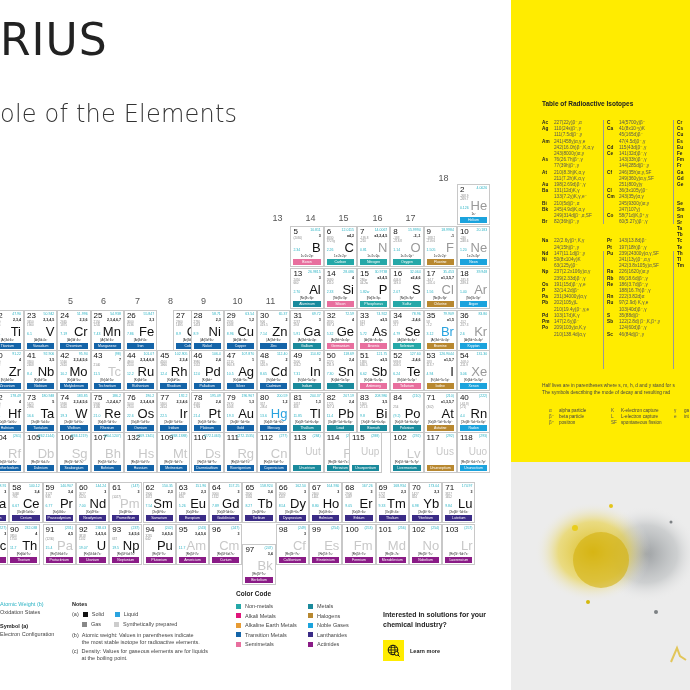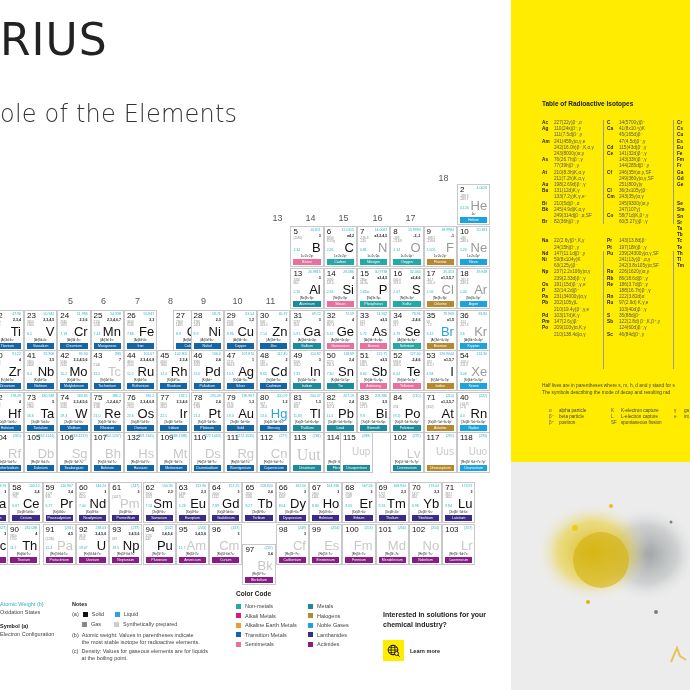--- a/index.html
+++ b/index.html
@@ -805,35 +805,35 @@
       <div class="sym syn">Cn</div>
       <div class="cfg">[Rn]5f¹⁴6d¹⁰7s²</div>
       <div class="nm" style="background: rgb(20, 100, 168);">Copernicium</div>
     </div>
     <div class="cell" style="left: 290.4px; top: 432px;">
       <div class="num">113</div>
       <div class="wt">(284)</div>
       <div class="ox"></div>
       <div class="tmp" style="white-space: pre;"></div>
       <div class="den"></div>
-      <div class="sym syn" style="font-size: 16px; font-family: Liberation Serif, serif;">Uut</div>
+      <div class="sym syn" style="font-size: 10px;">Uut</div>
       <div class="cfg"></div>
       <div class="nm" style="background: rgb(26, 138, 156);">Ununtrium</div>
     </div>
     <div class="cell" style="left: 323.7px; top: 432px;">
       <div class="num">114</div>
       <div class="wt">(289)</div>
       <div class="ox"></div>
       <div class="tmp" style="white-space: pre;"></div>
       <div class="den"></div>
       <div class="sym syn">Fl</div>
       <div class="cfg">[Rn]5f¹⁴6d¹⁰7s²7p²</div>
       <div class="nm" style="background: rgb(26, 138, 156);">Flerovium</div>
     </div>
-    <div class="cell" style="left: 340px; top: 432px;">
+    <div class="cell" style="left: 349px; top: 432px;">
       <div class="num">115</div>
       <div class="wt">(288)</div>
       <div class="ox"></div>
       <div class="tmp" style="white-space: pre;"></div>
       <div class="den"></div>
       <div class="sym syn" style="font-size: 10px;">Uup</div>
       <div class="cfg"></div>
       <div class="nm" style="background: rgb(26, 138, 156);">Ununpentium</div>
     </div>
     <div class="cell" style="left: 390.3px; top: 432px;">

